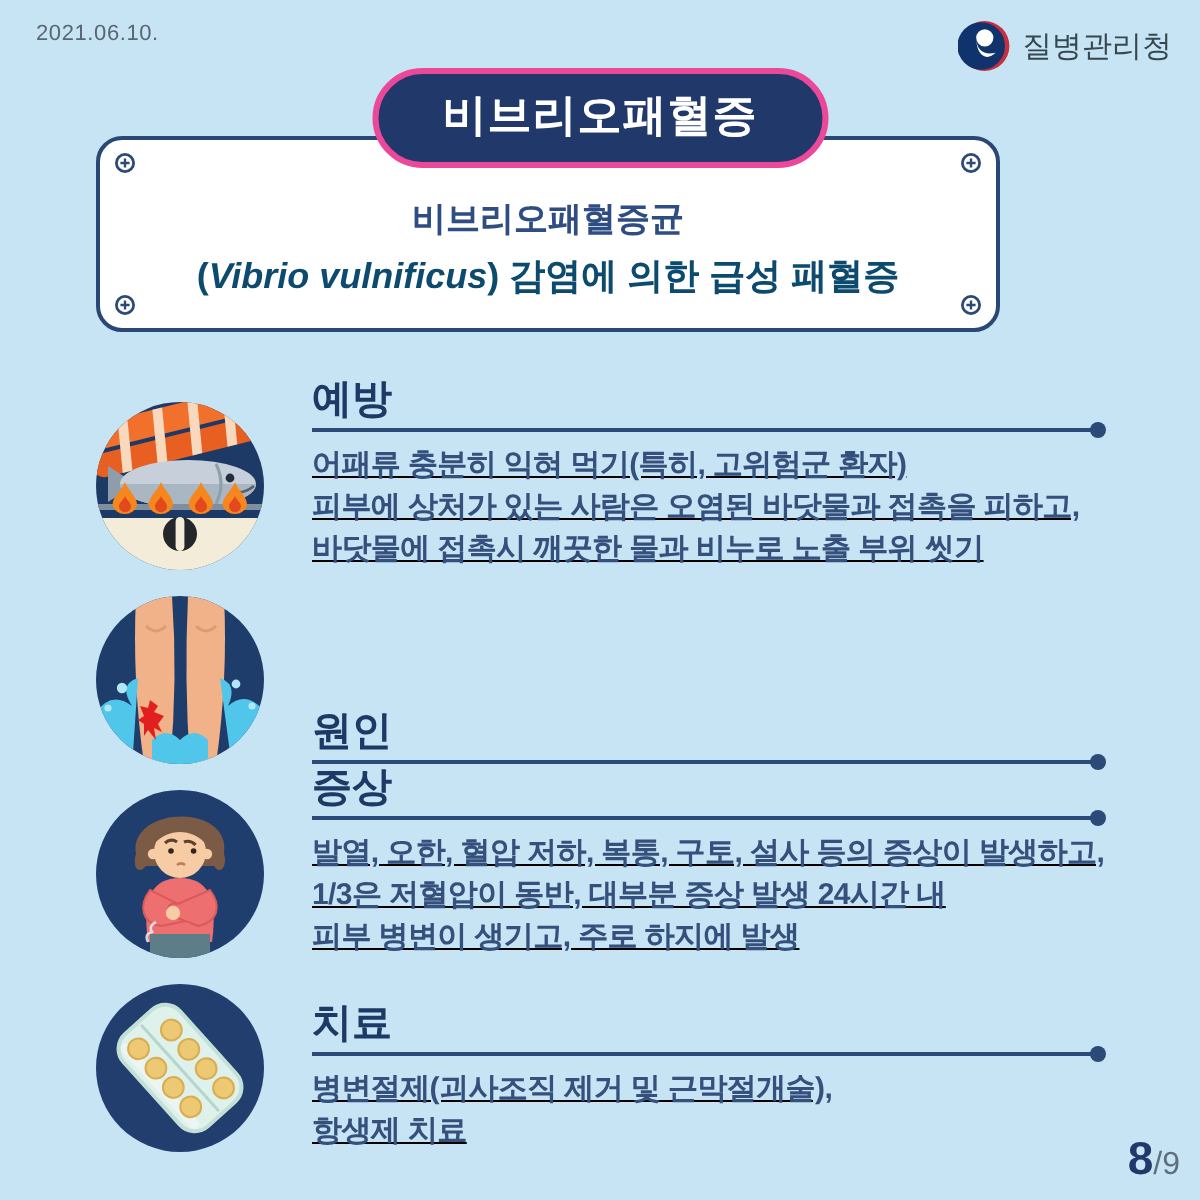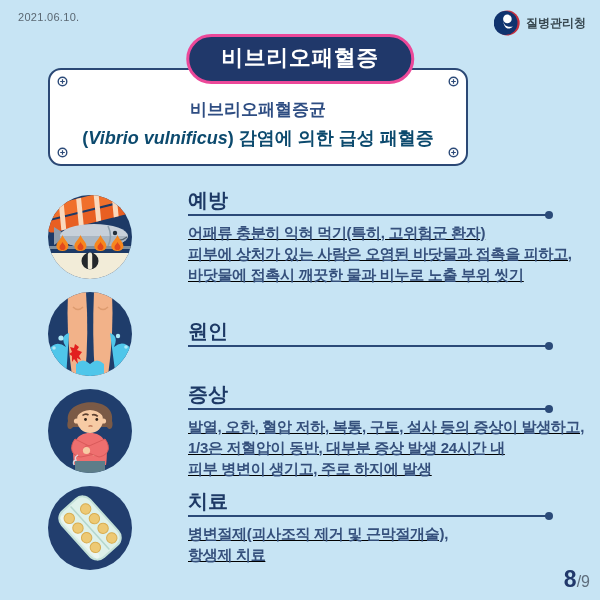--- a/index.html
+++ b/index.html
@@ -3,40 +3,40 @@
 <meta charset="utf-8">
 <style>
   * { margin:0; padding:0; box-sizing:border-box; }
   html,body { width:600px; height:600px; }
   body { font-family:"Liberation Sans","DejaVu Sans",sans-serif; }
   .stage { position:relative; width:600px; height:600px; background:#c7e4f4; overflow:hidden; }
 
   .date { position:absolute; left:18px; top:11px; font-size:11px; color:#5a6772; letter-spacing:.3px; }
 
   .logo { position:absolute; right:14px; top:10px; display:flex; align-items:center; gap:6px; }
-  .logo-label { font-size:12px; font-weight:700; color:#37474f; }
+  .logo-label { font-size:15px; font-weight:400; color:#37474f; }
 
   .banner { position:absolute; top:34px; left:50%; transform:translateX(-50%);
             background:#20386a; color:#fff; font-size:22px; font-weight:800;
             padding:6px 32px 8px; border:3px solid #ec4899; border-radius:26px;
             white-space:nowrap; z-index:3; letter-spacing:.5px; }
 
-  .card { position:absolute; left:48px; top:68px; width:420px; height:98px;
+  .card { position:absolute; left:48px; top:68px; width:452px; height:98px;
           background:#fff; border:2px solid #2b4875; border-radius:13px; z-index:2; }
   .card-inner { height:100%; display:flex; flex-direction:column; align-items:center;
                 justify-content:flex-end; padding-bottom:14px; gap:5px; }
   .card-line1 { font-size:17px; font-weight:800; color:#2e4d82; }
   .card-line2 { font-size:18px; font-weight:800; color:#0c4a6e; white-space:nowrap; }
   .card-line2 .latin { font-style:italic; }
   .screw { position:absolute; width:11px; height:11px; }
   .screw.tl { left:7px; top:6px; } .screw.tr { right:7px; top:6px; }
   .screw.bl { left:7px; bottom:6px; } .screw.br { right:7px; bottom:6px; }
 
   .sections { position:absolute; left:48px; top:188px; width:504px; }
-  .row { display:flex; align-items:center; height:97px;gap:32px; }
+  .row { display:flex; align-items:flex-end; height:97px; }
   .icon-wrap { width:84px; height:84px; flex:0 0 84px; }
   .content { flex:1; margin-left:24px; min-width:0; }
   .heading { font-size:20px; line-height:22px; font-weight:800; color:#1d3965; }
   .rule { position:relative; height:2px; background:#2b4a78; margin-top:3px; }
   .rule::after { content:""; position:absolute; right:-1px; top:-3px; width:8px; height:8px;
                  border-radius:50%; background:#2b4a78; }
   .lines { margin-top:6px;text-decoration:underline; }
   .line { font-size:15px; line-height:21px; font-weight:600; color:#35507c;
           white-space:nowrap; letter-spacing:-0.3px; }
 

